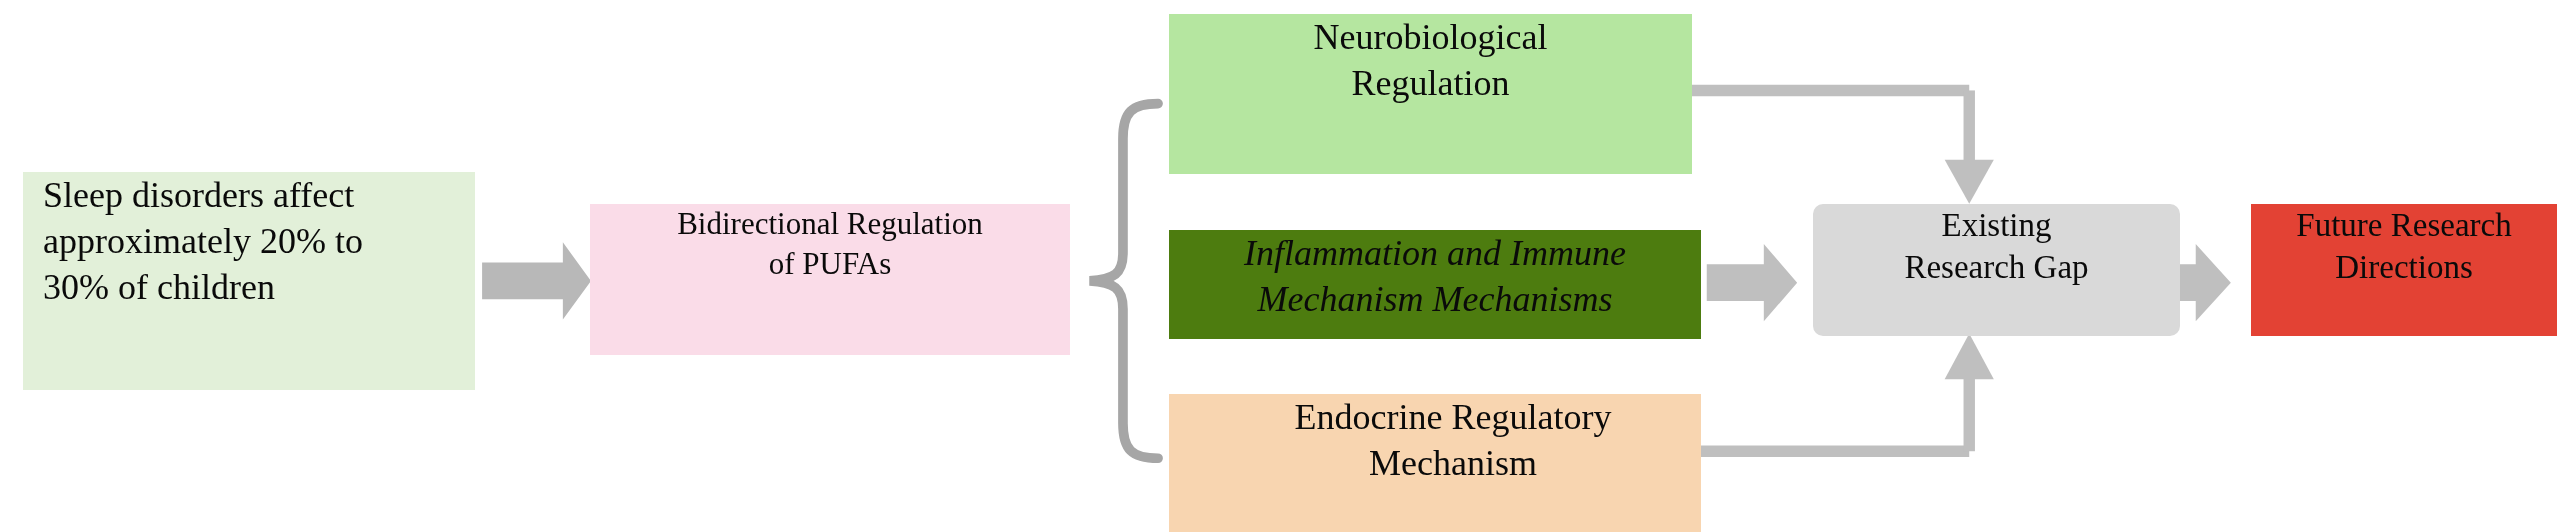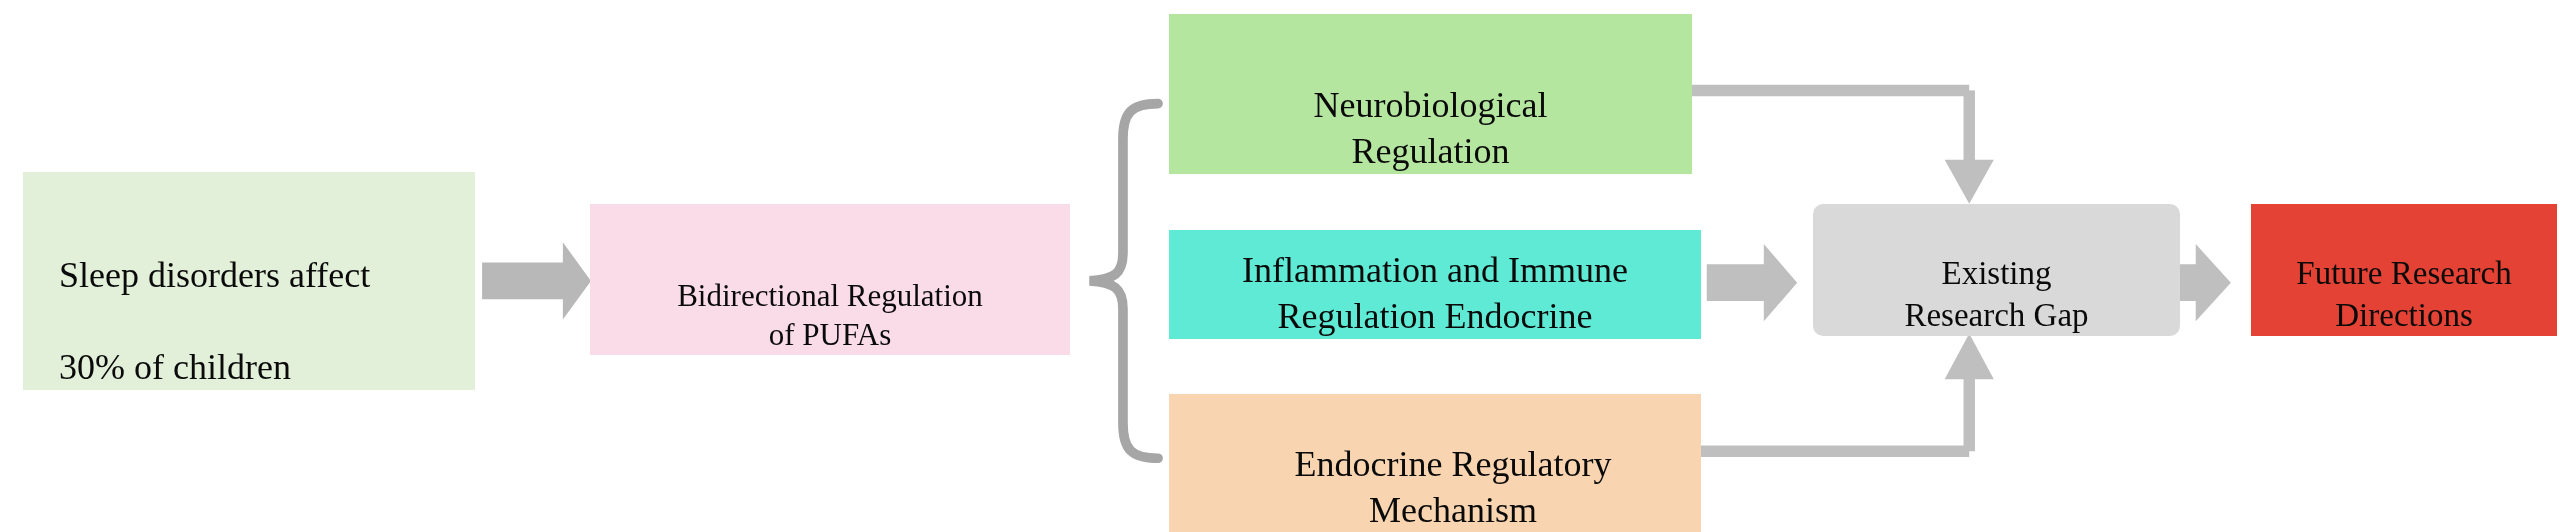--- a/index.html
+++ b/index.html
@@ -13,38 +13,38 @@
   #stage {
     position: relative;
     width: 2576px;
     height: 532px;
     background: #ffffff;
     overflow: hidden;
   }
   .node {
     position: absolute;
     display: flex;
-    align-items: flex-end;
+    align-items: flex-start;
     justify-content: center;
     text-align: center;
     color: #0a0a0a;
     font-family: "Liberation Serif", "DejaVu Serif", serif;
     line-height: 1.28;
     box-sizing: border-box;
   }
   .node .label { display: block; width: 100%; padding: 0 8.8px; }
 
   
   #node-sleep-disorders {
     left: 23px;  top: 172px;  width: 452px;  height: 218px;
     font-size: 36px;
     text-align: left;
     justify-content: flex-start;
   }
-  #node-sleep-disorders .label { text-align: left; padding-left: 36px; padding-right: 16px; }
+  #node-sleep-disorders .label { text-align: left; padding-left: 20px; padding-right: 16px; }
 
   #node-bidirectional-regulation {
     left: 590px; top: 204px; width: 480px; height: 151px;
     font-size: 31px;
   }
 
   #node-neurobiological {
     left: 1169px; top: 14px;  width: 523px; height: 160px;
     font-size: 36px;
   }
@@ -116,43 +116,43 @@
     </g>
 
     <g>
       <path d="M 2428 301 L 2500 301 L 2500 278 L 2540 322 L 2500 366 L 2500 343 L 2428 343 Z" fill="#BFBFBF"></path>
     </g>
   </svg>
 
   <div class="node" id="node-sleep-disorders" style="background-color: rgb(226, 240, 217);">
     <span class="label">
       <span>Sleep disorders  affect</span><br>
-      <br>
+      <span>approximately 20% to</span><br>
       <span>30% of children</span>
     </span>
   </div>
 
   <div class="node" id="node-bidirectional-regulation" style="background-color: rgb(250, 220, 232);">
     <span class="label">
       <span>Bidirectional Regulation</span><br>
       <span>of PUFAs</span>
     </span>
   </div>
 
   <div class="node" id="node-neurobiological" style="background-color: rgb(181, 230, 160);">
     <span class="label">
       <span>Neurobiological</span><br>
       <span>Regulation</span>
     </span>
   </div>
 
-  <div class="node" id="node-inflammation" style="background-color: #5eead4;">
+  <div class="node" id="node-inflammation" style="background-color: #4d7c0f; font-style: italic;">
     <span class="label">
       <span>Inflammation and Immune</span><br>
-      <span>Regulation Endocrine</span>
+      <span>Mechanism Mechanisms</span>
     </span>
   </div>
 
   <div class="node" id="node-endocrine" style="background-color: rgb(248, 213, 176); padding-left: 36px;">
     <span class="label">
       <span>Endocrine Regulatory</span><br>
       <span>Mechanism</span>
     </span>
   </div>
 

